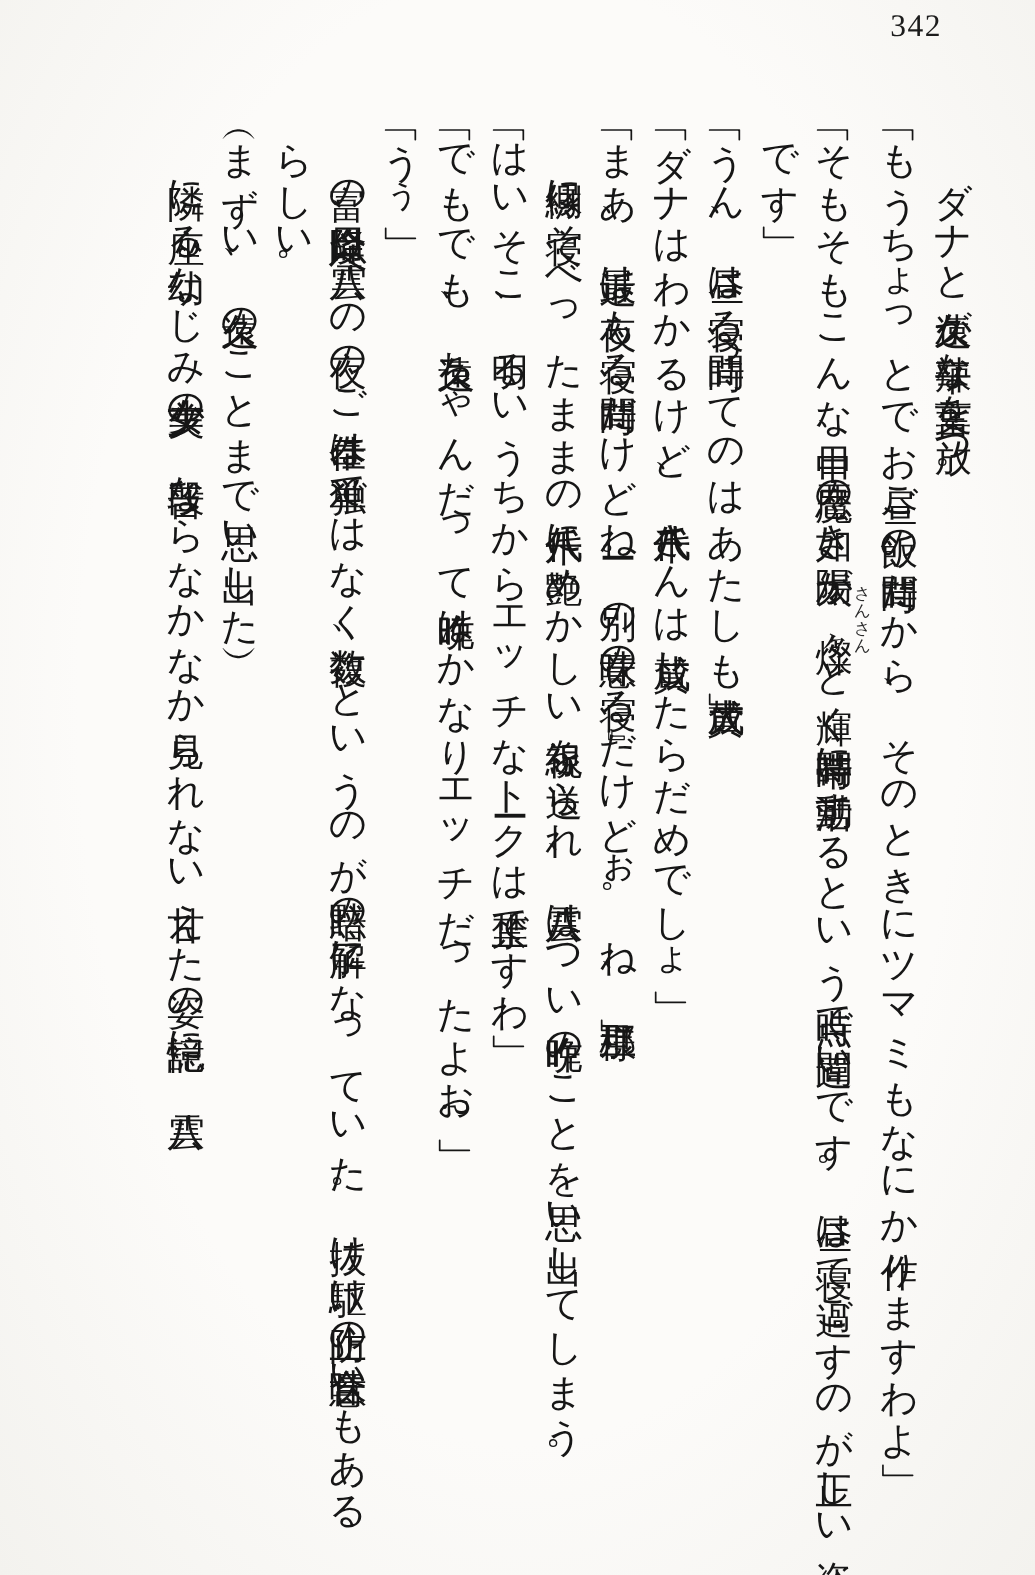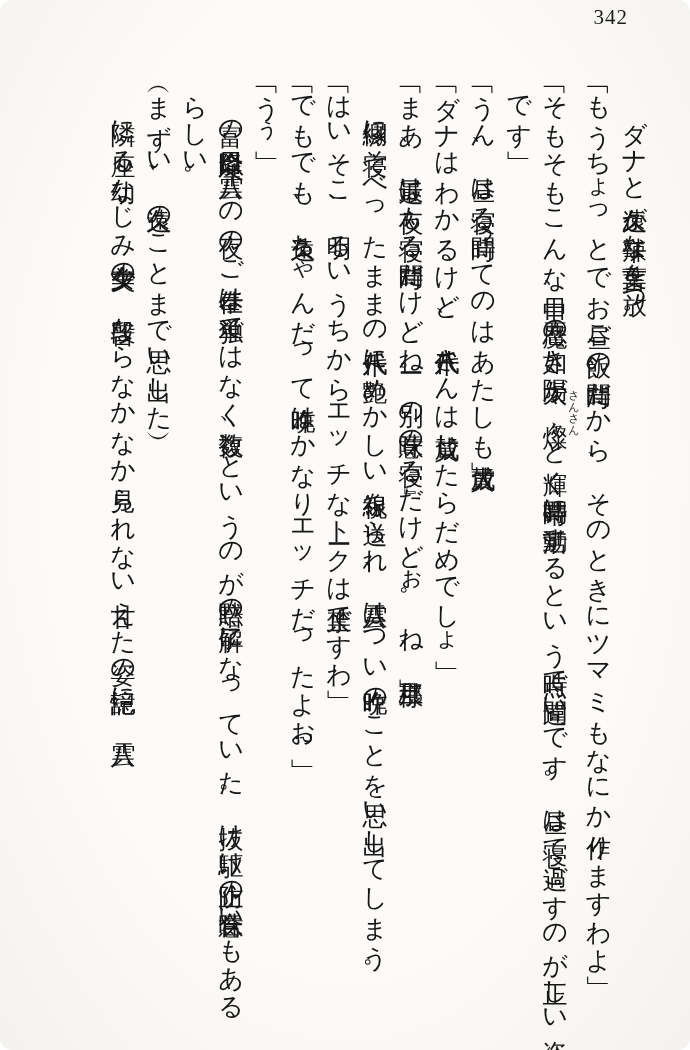--- a/index.html
+++ b/index.html
@@ -9,21 +9,20 @@
     height: 1050px;
     overflow: hidden;
   }
 
   .page {
     position: relative;
     width: 690px;
     height: 1050px;
     background: #faf9f6;
     background-image: radial-gradient(ellipse at 50% 45%, #fcfbf9 60%, #f3f2ee 100%);
-    border-radius: 12px;
   }
 
   .page-number {
     position: absolute;
     top: 5px;
     right: 62px;
     font-family: "Liberation Serif", "DejaVu Serif", serif;
     font-size: 21px;
     color: #1c1c1c;
     letter-spacing: 1px;

